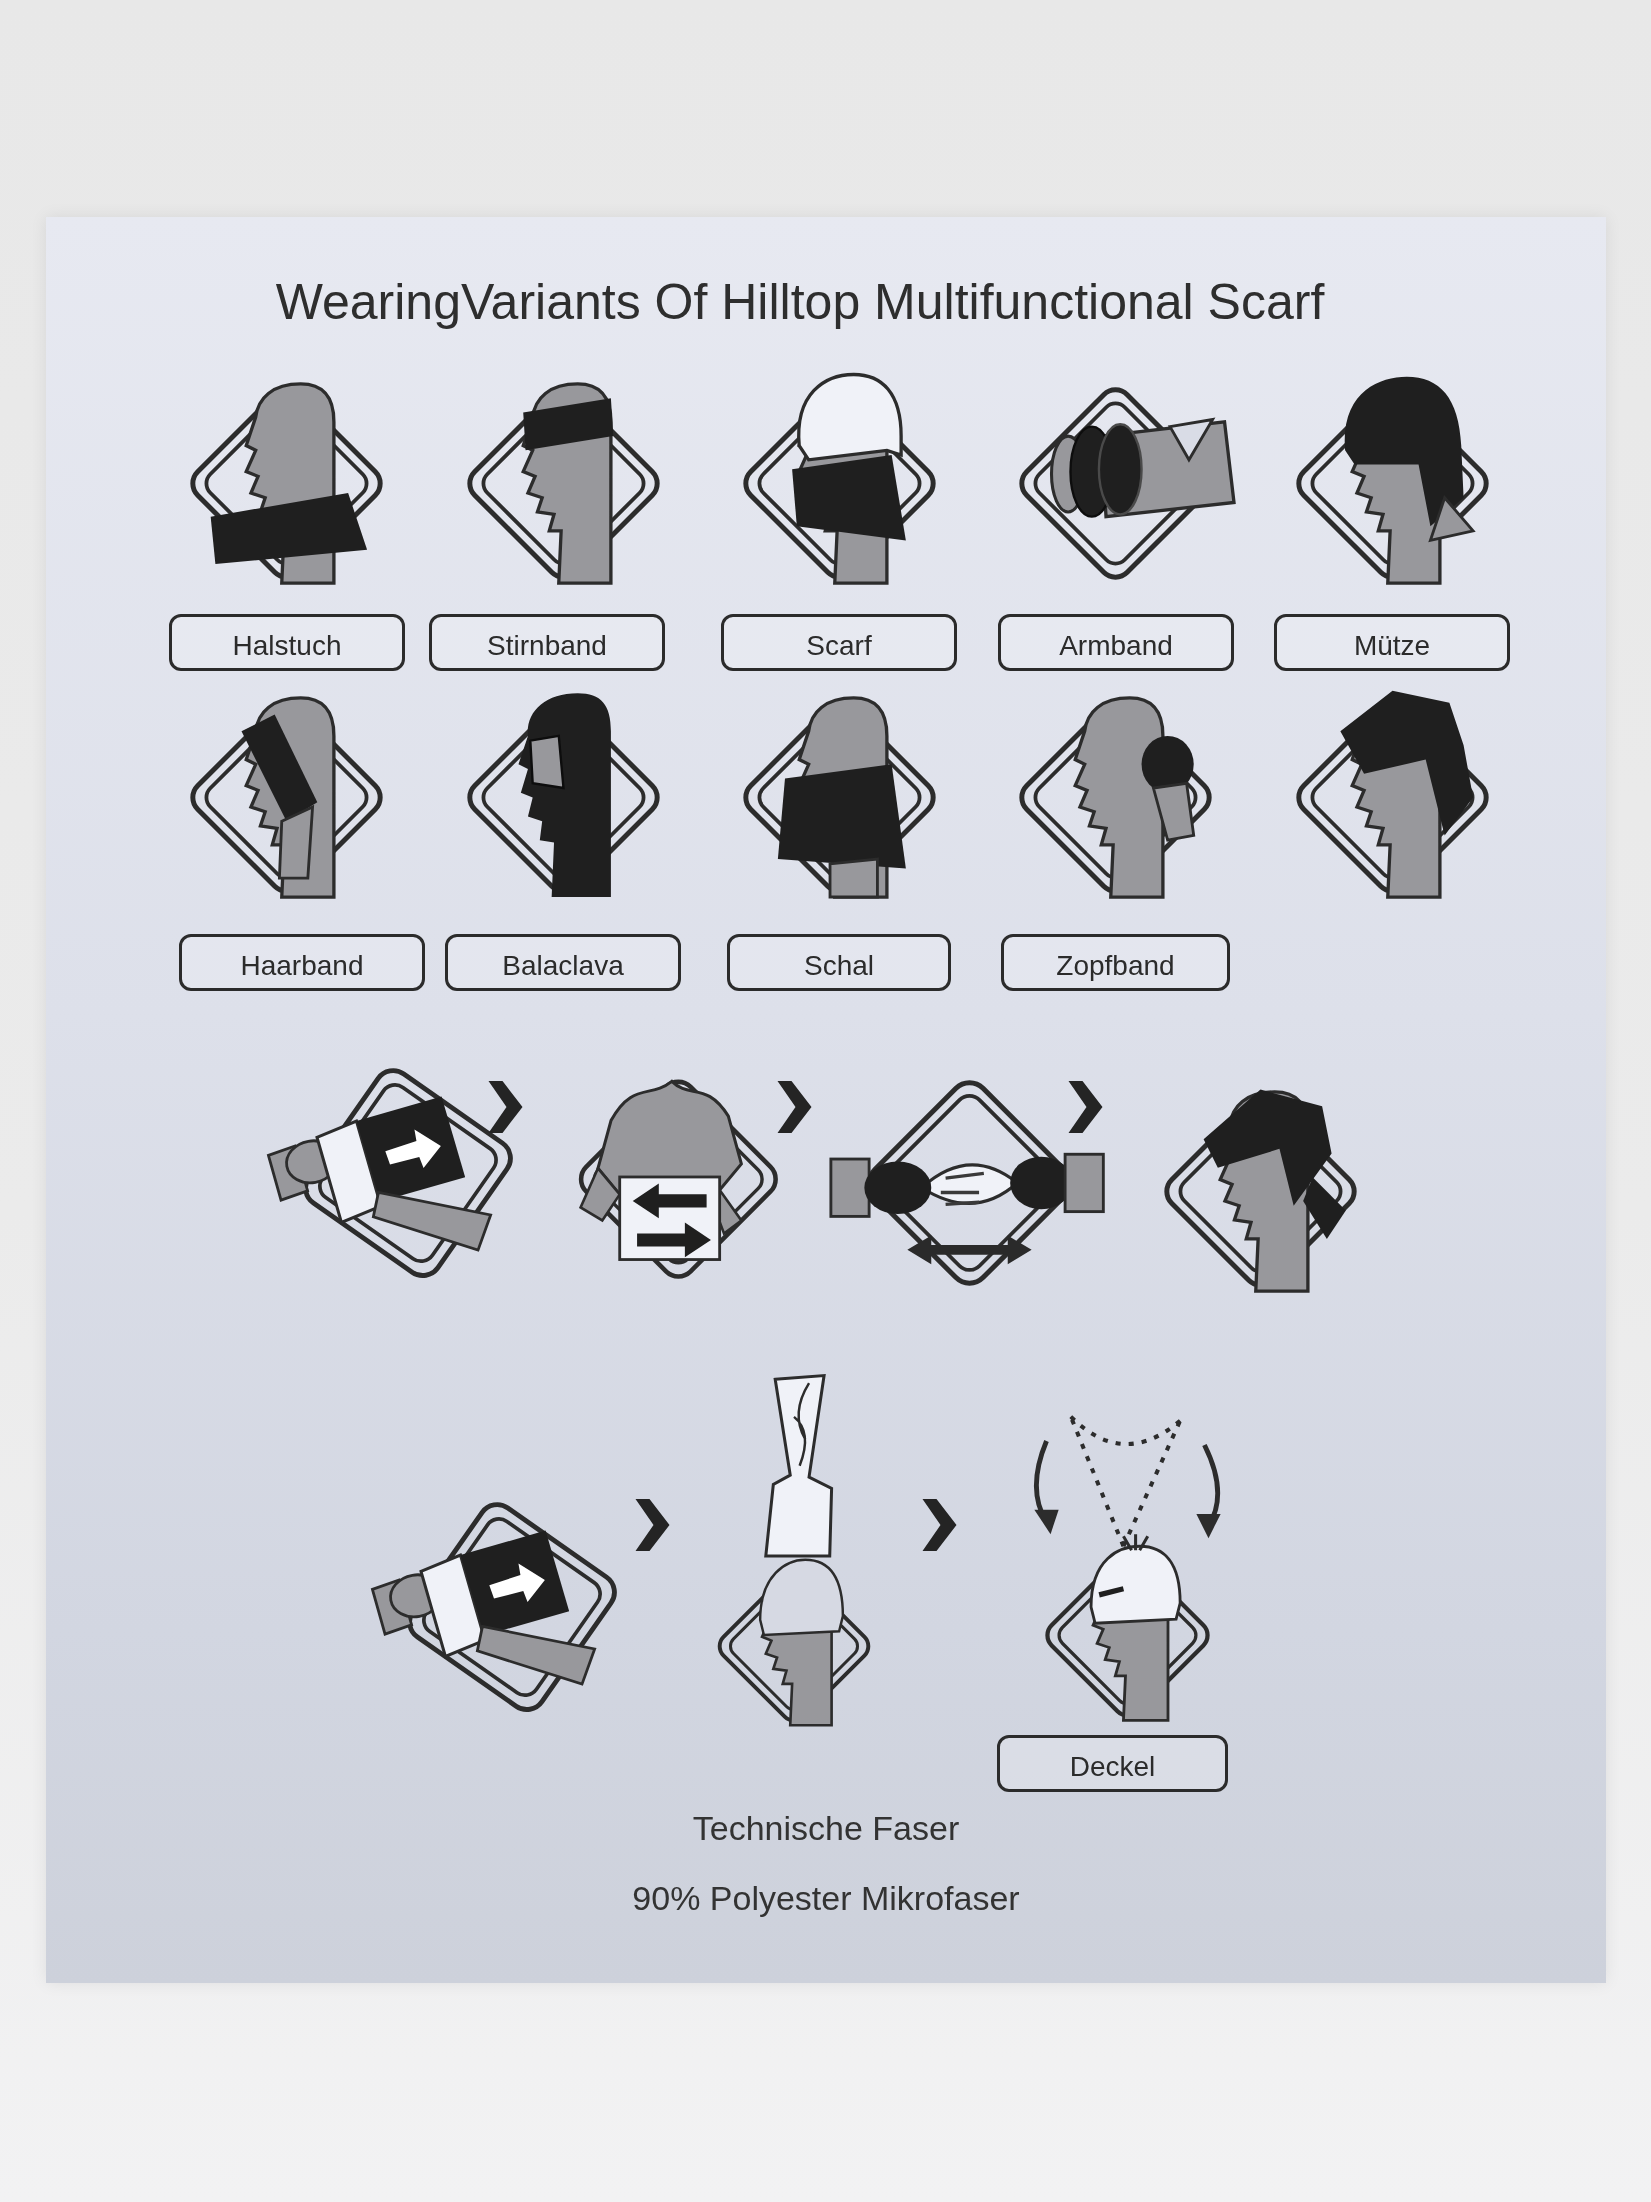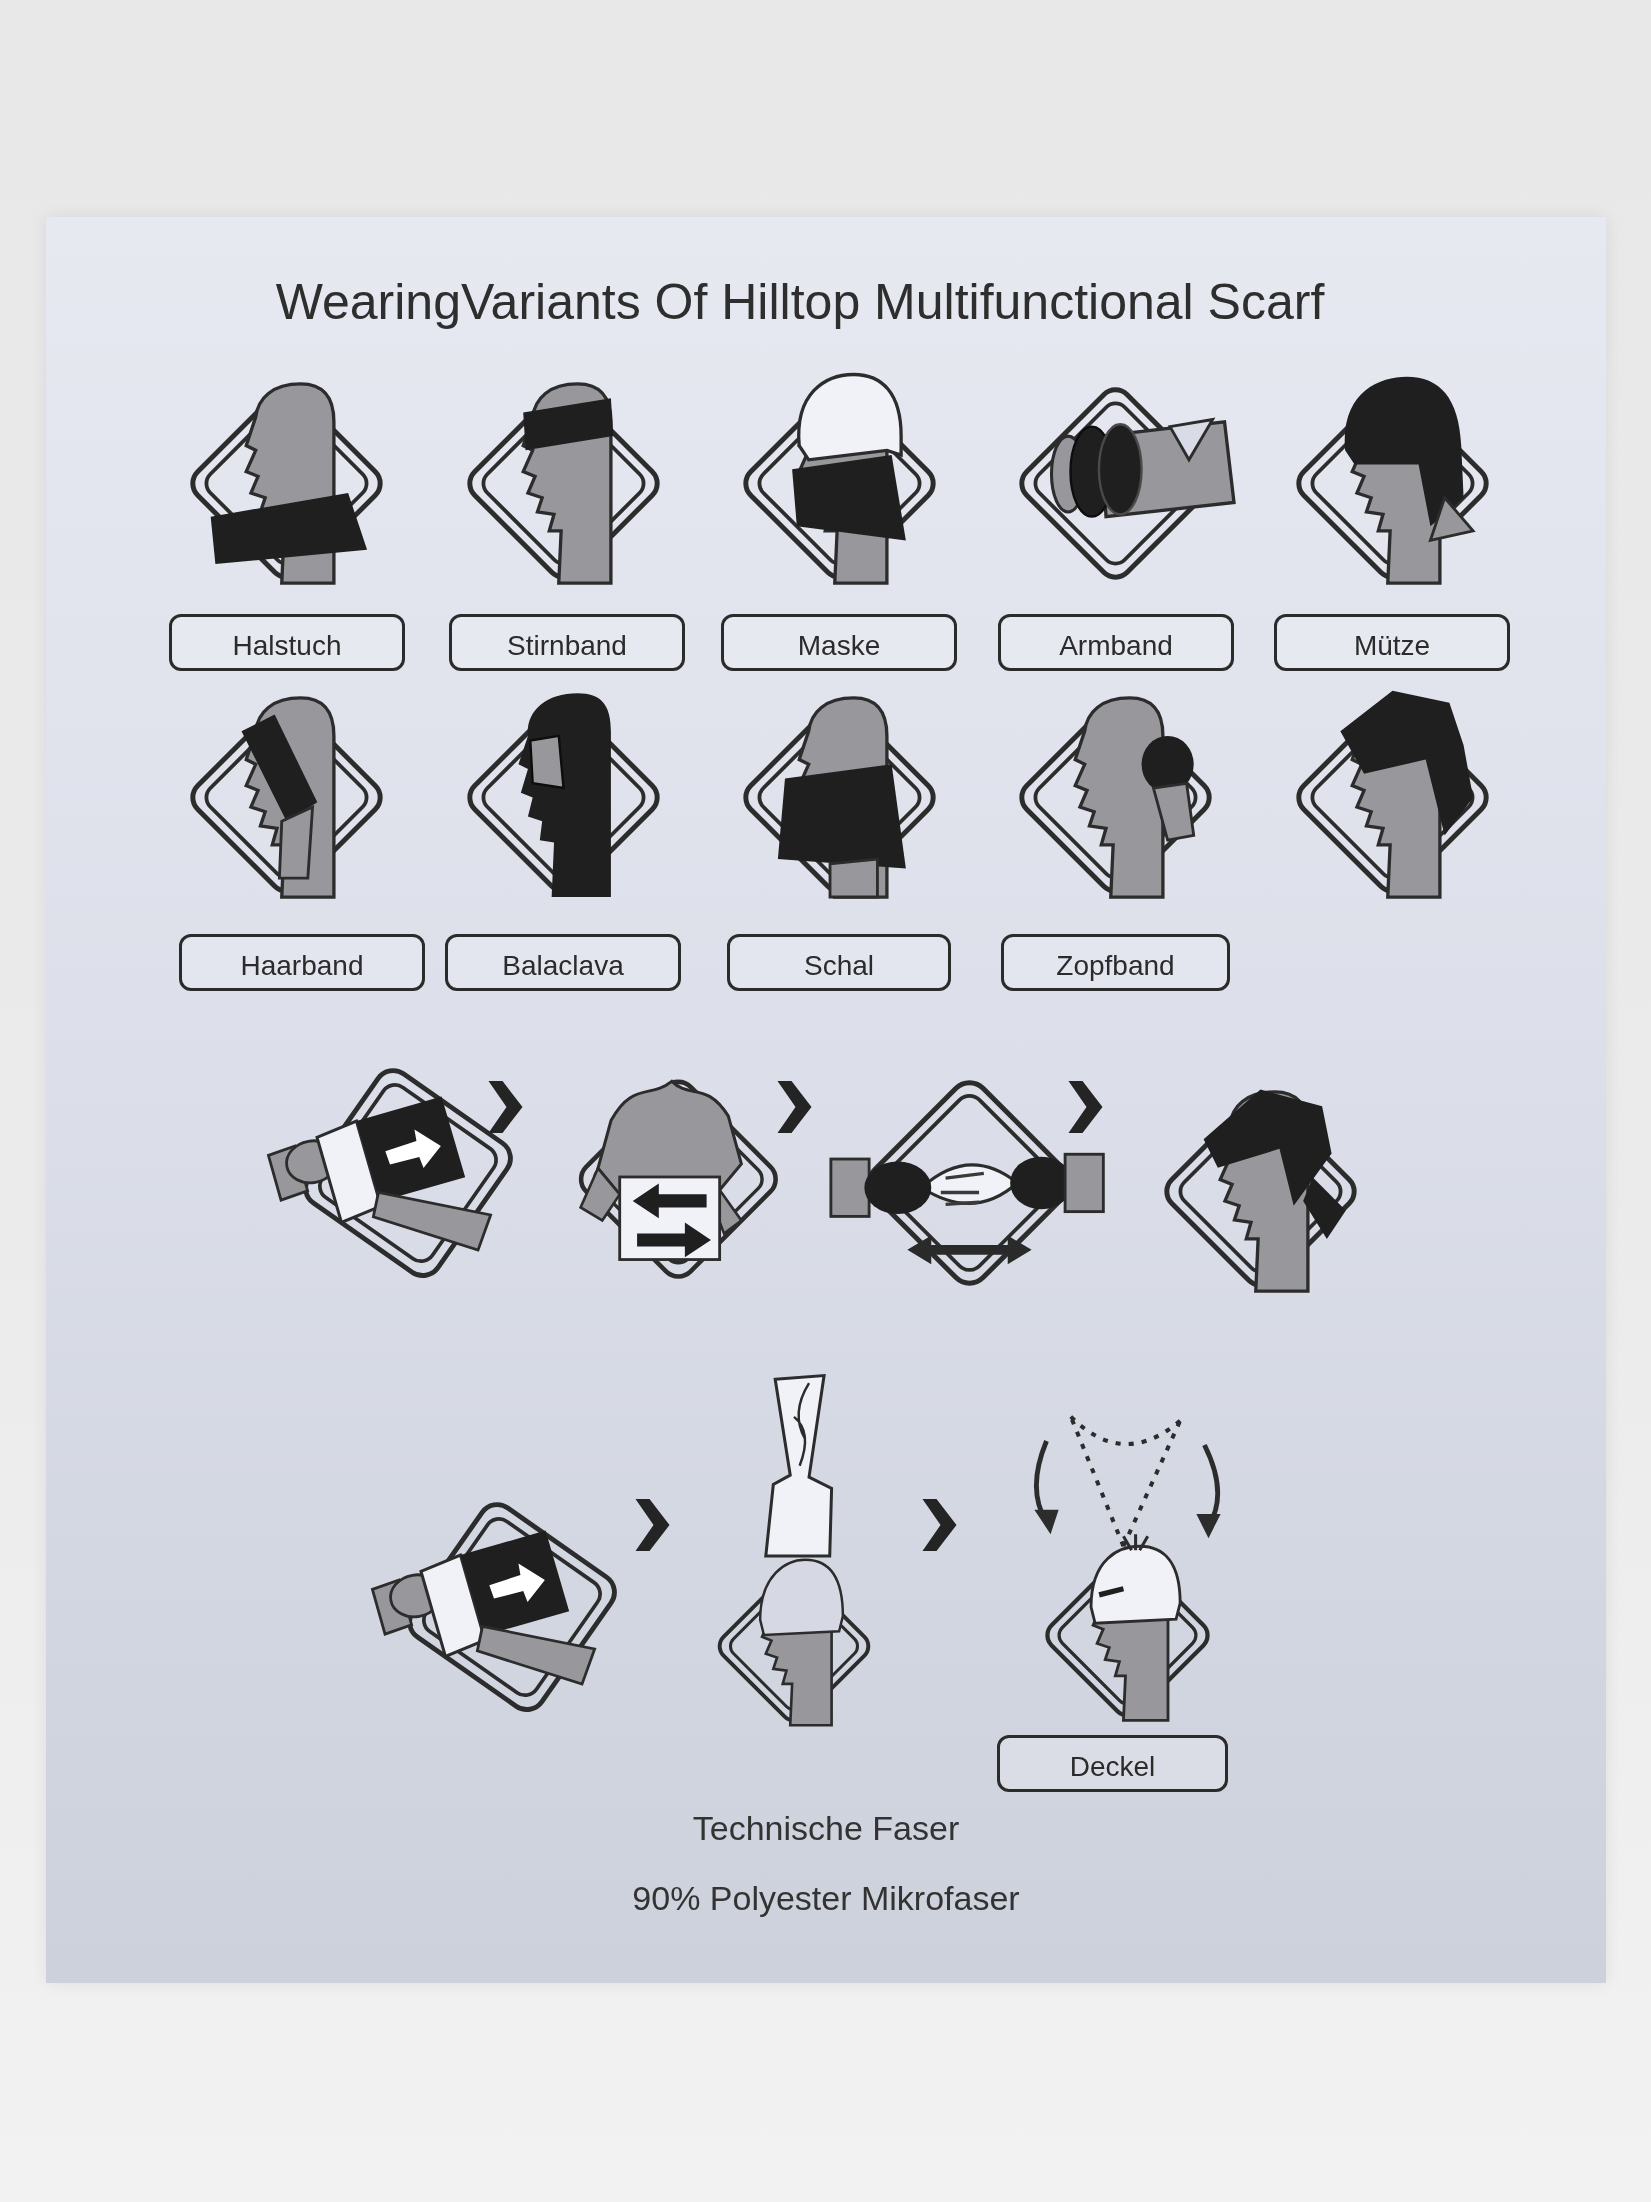--- a/index.html
+++ b/index.html
@@ -84,22 +84,22 @@
       <ellipse cx="57" cy="44" rx="9" ry="19" fill="#1f1f1f" stroke="#4a4a4a" stroke-width="1"></ellipse>
     </svg>
     <svg class="cell-svg" style="left:1216px;top:148px" width="261" height="237" viewBox="0 0 110 100">
       <use href="#sym-diamond"></use>
         <use href="#sym-head"></use>
       <path d="M35,36 C33,12 49,5 61,5 C75,5 83,14 84,34 L85,56 L71,68 L66,42 L39,42 Z" fill="#1f1f1f"></path>
       <polygon points="77,56 89,70 71,74" fill="#98989c" stroke="#2c2c2c" stroke-width="1.2"></polygon>
     </svg>
 
     <div class="label-box" style="left:123px;top:397px;width:236px">Halstuch</div>
-    <div class="label-box" style="left:403px;top:397px;width:236px">Stirnband</div>
-    <div class="label-box" style="left:675px;top:397px;width:236px">Maske</div>
+    <div class="label-box" style="left:383px;top:397px;width:236px">Stirnband</div>
+    <div class="label-box" style="left:675px;top:397px;width:236px">Scarf</div>
     <div class="label-box" style="left:952px;top:397px;width:236px">Armband</div>
     <div class="label-box" style="left:1228px;top:397px;width:236px">Mütze</div>
 
     <svg class="cell-svg" style="left:110px;top:462px" width="261" height="237" viewBox="0 0 110 100">
       <use href="#sym-diamond"></use>
         <use href="#sym-head"></use>
       <polygon points="36,22 50,15 68,52 55,60" fill="#1f1f1f"></polygon>
       <polygon points="53,60 66,54 64,84 52,84" fill="#98989c" stroke="#2c2c2c" stroke-width="1.2"></polygon>
     </svg>
     <svg class="cell-svg" style="left:387px;top:462px" width="261" height="237" viewBox="0 0 110 100">

